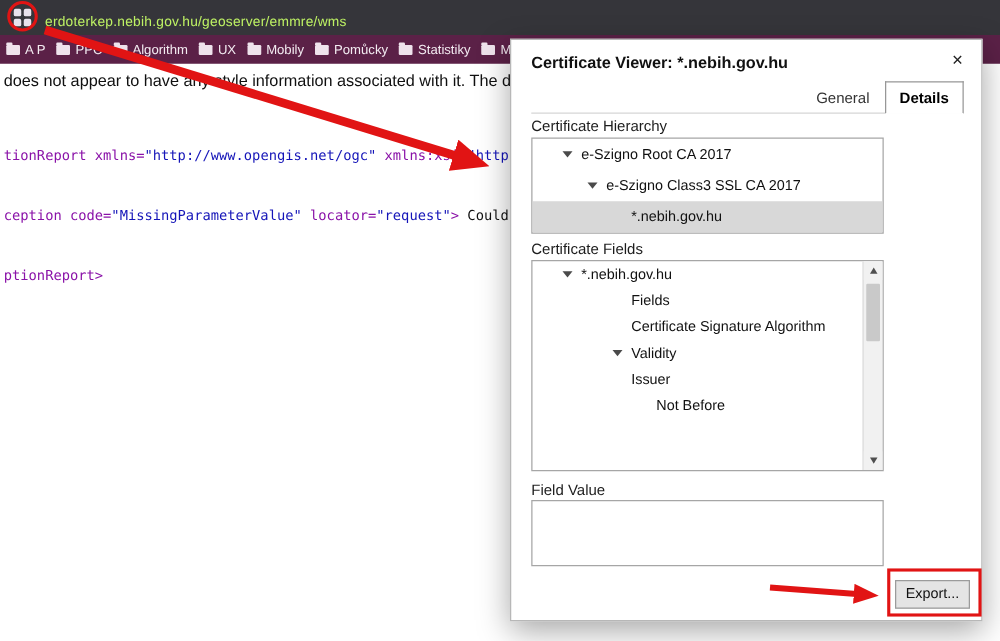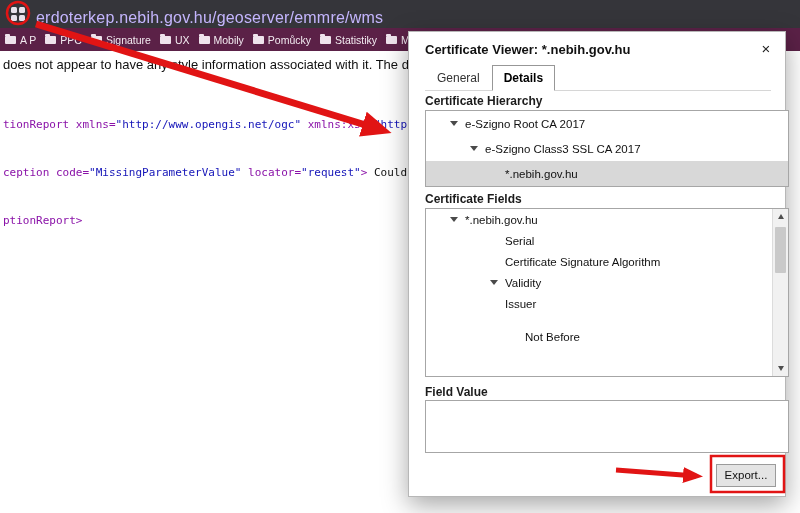--- a/index.html
+++ b/index.html
@@ -8,57 +8,57 @@
     --topbar:#35353a;
   }
   *{margin:0;padding:0;box-sizing:border-box;}
   html,body{width:800px;height:513px;}
   body{position:relative;overflow:hidden;background:#fff;font-family:"Liberation Sans",sans-serif;}
 
   
   .topbar{position:absolute;left:0;top:0;width:800px;height:28px;background:var(--topbar);z-index:1;}
   .identity{position:absolute;left:9px;top:5px;width:18px;height:18px;display:grid;grid-template-columns:6px 6px;grid-template-rows:6px 6px;gap:2px;place-content:center;cursor:pointer;}
   .identity i{background:#e8e2ec;border-radius:1.5px;display:block;}
-  .url{position:absolute;left:36px;top:4px;height:28px;line-height:28px;color:#c4b5fd;font-size:16px;letter-spacing:.2px;white-space:nowrap;cursor:text;}
+  .url{position:absolute;left:36px;top:4px;height:28px;line-height:28px;color:#bef264;font-size:11px;letter-spacing:.2px;white-space:nowrap;cursor:text;}
   .bookmarks{position:absolute;left:0;top:28px;width:800px;height:23px;background:var(--bar);display:flex;align-items:center;gap:9px;padding-left:5px;color:#f3ebf1;font-size:10.5px;z-index:1;}
   .bm{display:flex;align-items:center;gap:4px;white-space:nowrap;cursor:pointer;}
   .folder{width:11px;height:8px;background:#efe3ec;border-radius:1px;position:relative;display:inline-block;flex:none;}
   .folder:before{content:"";position:absolute;left:0;top:-2px;width:5px;height:2px;background:#efe3ec;border-radius:1px 1px 0 0;}
 
   
   .notice{position:absolute;left:3px;top:57px;font-size:13px;color:#101010;white-space:nowrap;z-index:0;}
   .xml{position:absolute;left:3px;top:85px;font-family:"DejaVu Sans Mono",monospace;font-size:11px;line-height:16px;white-space:pre;z-index:0;}
   .tag{color:#8a12a8;}
   .val{color:#1414b8;}
   .txt{color:#111;}
 
   
   .dialog{position:absolute;left:408px;top:31px;width:378px;height:466px;background:#fff;border:1px solid #b7b7b7;box-shadow:0 8px 24px rgba(0,0,0,.35);z-index:10;color:#111;}
   .dlg-title{position:absolute;left:16px;top:10px;font-size:13px;font-weight:bold;white-space:nowrap;}
   .dlg-close{position:absolute;right:8px;top:6px;width:22px;height:22px;text-align:center;line-height:22px;font-size:15px;color:#222;cursor:pointer;}
-  .tabs{position:absolute;left:16px;top:33px;width:346px;display:flex;border-bottom:1px solid #d6d6d6;}
+  .tabs{position:absolute;left:16px;top:33px;width:346px;display:flex;border-bottom:1px solid #d6d6d6;justify-content:flex-end;}
   .tab{padding:5px 11px 4px 11px;font-size:12px;color:#333;border:1px solid transparent;cursor:pointer;}
   .tab.active{font-weight:bold;color:#000;background:#fff;border:1px solid #979797;border-bottom:1px solid #fff;margin-bottom:-1px;}
-  .slabel{position:absolute;left:16px;font-size:12px;color:#1c1c1c;font-weight:bold;}
+  .slabel{position:absolute;left:16px;font-size:12px;color:#1c1c1c;}
   .l-hier{top:62px;}
   .l-fields{top:160px;}
   .l-fv{top:353px;}
-  .box{position:absolute;left:16px;width:364px;background:#fff;border:1px solid #a6a6a6;overflow:hidden;}
+  .box{position:absolute;left:16px;width:282px;background:#fff;border:1px solid #a6a6a6;overflow:hidden;}
   .b-hier{top:78px;height:77px;}
   .b-fields{top:176px;height:169px;}
   .b-fv{top:368px;height:53px;}
   .trow{display:flex;align-items:center;height:25px;font-size:11.5px;cursor:default;}
   .b-fields .trow{height:21px;width:329px;}
   .trow.sel{background:#d8d8d8;}
   .twisty{width:0;height:0;border-left:4px solid transparent;border-right:4px solid transparent;border-top:5px solid #4a4a4a;margin-right:7px;flex:none;cursor:pointer;}
   .spacer{width:15px;flex:none;}
   .lvl0{padding-left:24px;}
   .lvl1{padding-left:44px;}
   .lvl2{padding-left:64px;}
-  .lvl3{padding-left:84px;margin-top:12px;}
+  .lvl3{padding-left:84px;}
   .sbar{position:absolute;right:0;top:0;width:16px;height:167px;background:#f1f1f1;border-left:1px solid #dcdcdc;}
   .sbtn{position:absolute;left:0;width:15px;height:15px;background:#f1f1f1;display:flex;align-items:center;justify-content:center;cursor:pointer;}
   .sbtn.up{top:0;}
   .sbtn.down{bottom:0;}
   .arr-up{width:0;height:0;border-left:3.5px solid transparent;border-right:3.5px solid transparent;border-bottom:5px solid #4f4f4f;}
   .arr-down{width:0;height:0;border-left:3.5px solid transparent;border-right:3.5px solid transparent;border-top:5px solid #4f4f4f;}
   .sthumb{position:absolute;left:2px;top:18px;width:11px;height:46px;background:#c9c9c9;border-radius:1px;cursor:grab;}
   .export{position:absolute;right:9px;top:432px;min-width:60px;height:23px;background:#e4e4e4;border:1px solid #9b9b9b;font-size:11.5px;color:#111;text-align:center;line-height:21px;padding:0 4px;cursor:pointer;font-family:"Liberation Sans",sans-serif;}
 
   
@@ -81,21 +81,21 @@
   <div class="bm">
       <span class="folder"></span>
       <span>A P</span>
     </div>
   <div class="bm">
       <span class="folder"></span>
       <span>PPC</span>
     </div>
   <div class="bm">
       <span class="folder"></span>
-      <span>Signature</span>
+      <span>Algorithm</span>
     </div>
   <div class="bm">
       <span class="folder"></span>
       <span>UX</span>
     </div>
   <div class="bm">
       <span class="folder"></span>
       <span>Mobily</span>
     </div>
   <div class="bm">
@@ -145,21 +145,21 @@
   </div>
 
   <div class="slabel l-fields">Certificate Fields</div>
   <div class="box b-fields">
     <div class="trow lvl0">
         <span class="twisty"></span>
         <span>*.nebih.gov.hu</span>
       </div>
     <div class="trow lvl2">
         <span class="spacer"></span>
-        <span>Serial</span>
+        <span>Fields</span>
       </div>
     <div class="trow lvl2">
         <span class="spacer"></span>
         <span>Certificate Signature Algorithm</span>
       </div>
     <div class="trow lvl2">
         <span class="twisty"></span>
         <span>Validity</span>
       </div>
     <div class="trow lvl2">

